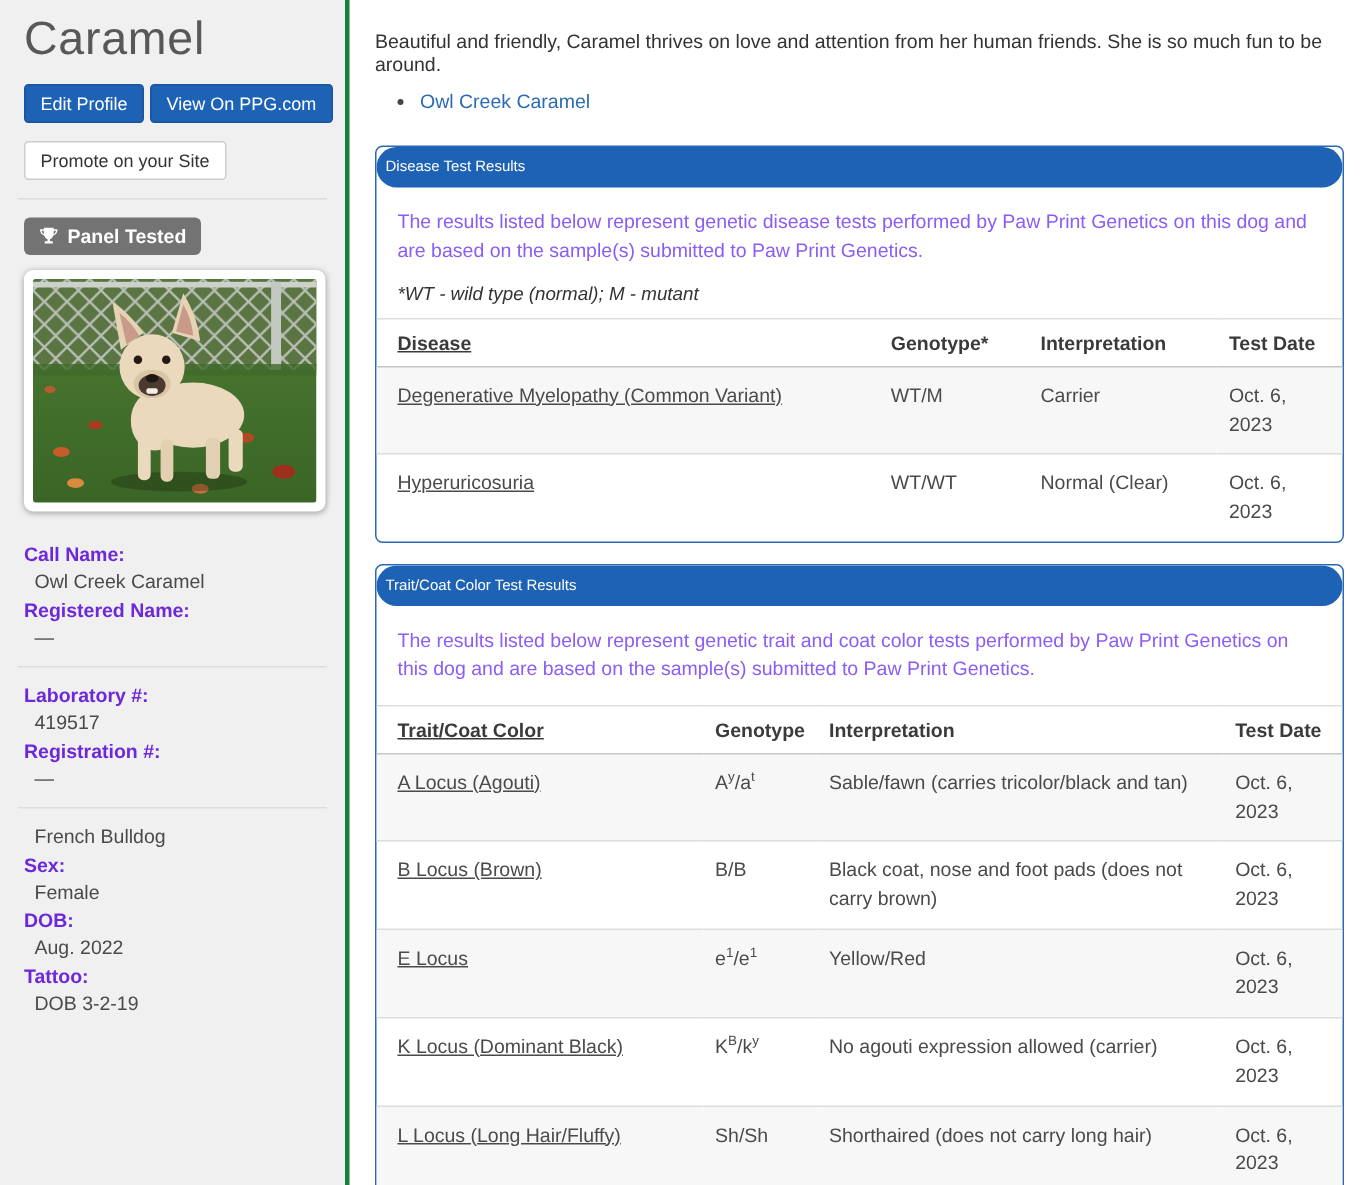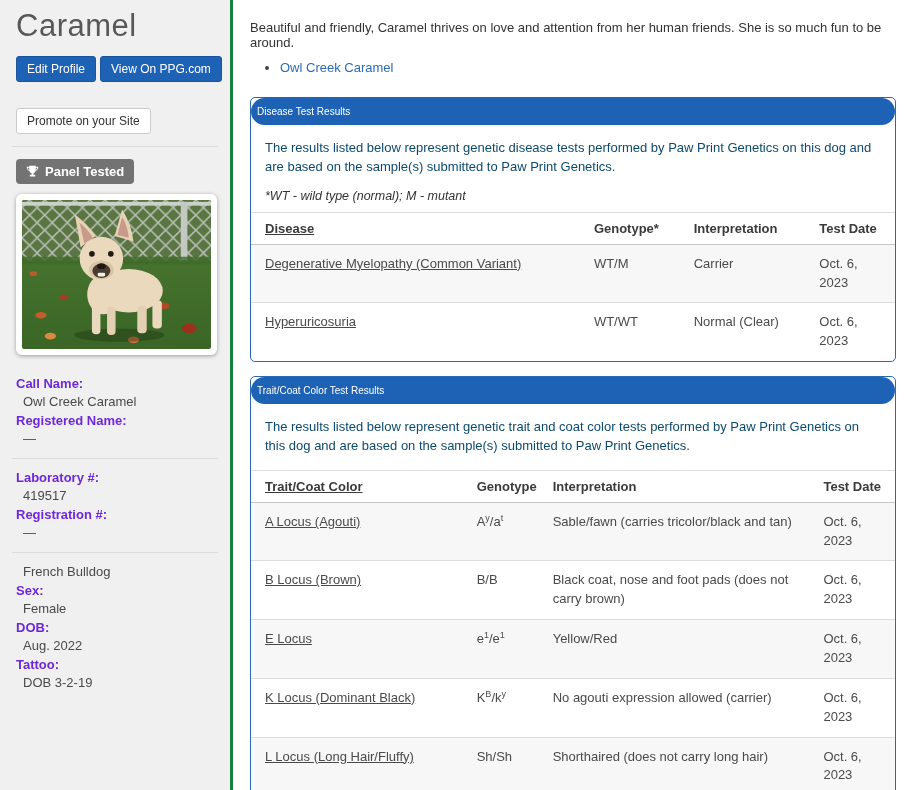--- a/index.html
+++ b/index.html
@@ -5,21 +5,21 @@
   * { box-sizing: border-box; margin: 0; padding: 0; }
   body { font-family: "Liberation Sans", sans-serif; background: #fff; }
   .page { position: relative; width: 913px; height: 790px; background: #fff; overflow: hidden; }
 
   
   .sidebar {
     position: absolute; left: 0; top: 0; width: 233px; height: 790px;
     background: #f0f0f0; border-right: 3px solid #15803d; padding: 6px 16px 0 16px;
   }
   .dog-title { font-size: 31px; font-weight: 400; color: #58585b; letter-spacing: .5px; margin: 2px 0 12px; }
-  .btn-row { display: flex; gap: 4px; margin-bottom: 26px; }
+  .btn-row { display: flex; gap: 4px; margin-bottom: 12px; }
   .btn { display: inline-block; font-size: 12px; line-height: 1; padding: 6px 10px; border-radius: 3px; cursor: pointer; white-space: nowrap; }
   .btn-blue { background: #1d62b5; border: 1px solid #19559e; color: #fff; }
   .btn-white { background: #fff; border: 1px solid #ccc; color: #333; }
   .promote-row { margin-bottom: 12px; }
   .side-divider { border: none; border-top: 1px solid #dcdcdc; margin: 10px -4px; }
   .badge-panel {
     display: inline-flex; align-items: center; gap: 6px;
     background: #737373; color: #fff; font-size: 13px; font-weight: bold;
     padding: 5px 10px; border-radius: 4px; margin: 2px 0 10px; cursor: pointer;
   }
@@ -34,21 +34,21 @@
 
   
   .main { position: absolute; left: 250px; top: 0; width: 646px; }
   .description { font-size: 13px; color: #333; margin: 20px 0 10px; }
   .other-heading { font-size: 18px; font-weight: 400; color: #3d3d3d; margin: 0 0 9px; }
   .award-list { list-style: disc; margin: 0 0 22px 30px; font-size: 13px; color: #444; }
   .award-list a { color: #2a6cb4; text-decoration: none; cursor: pointer; }
 
   .panel { border: 1px solid #2b68b2; border-radius: 5px; margin-bottom: 14px; background: #fff; overflow: hidden; }
   .panel-heading { background: #1d62b5; color: #fff; font-size: 10px; padding: 8px 6px; border-radius: 14px; }
-  .panel-intro { font-size: 13px; color: #0c4a6e; line-height: 1.45; padding: 14px 14px 0; }
+  .panel-intro { font-size: 13px; color: #8b5cf6; line-height: 1.45; padding: 14px 14px 0; }
   .panel-note { font-size: 12.5px; color: #333; padding: 12px 14px 9px; font-style: italic; }
   .panel-gap { height: 14px; }
 
   table.results { width: 100%; border-collapse: collapse; font-size: 13px; color: #4a4a4a; }
   table.results th {
     text-align: left; font-weight: bold; color: #3a3a3a;
     padding: 8px 8px; border-bottom: 1px solid #c6c6c6; white-space: nowrap;
   }
   table.results td { padding: 10px 8px; border-top: 1px solid #ddd; vertical-align: top; line-height: 1.45; }
   table.results th:first-child, table.results td:first-child { padding-left: 14px; text-decoration: underline; }

